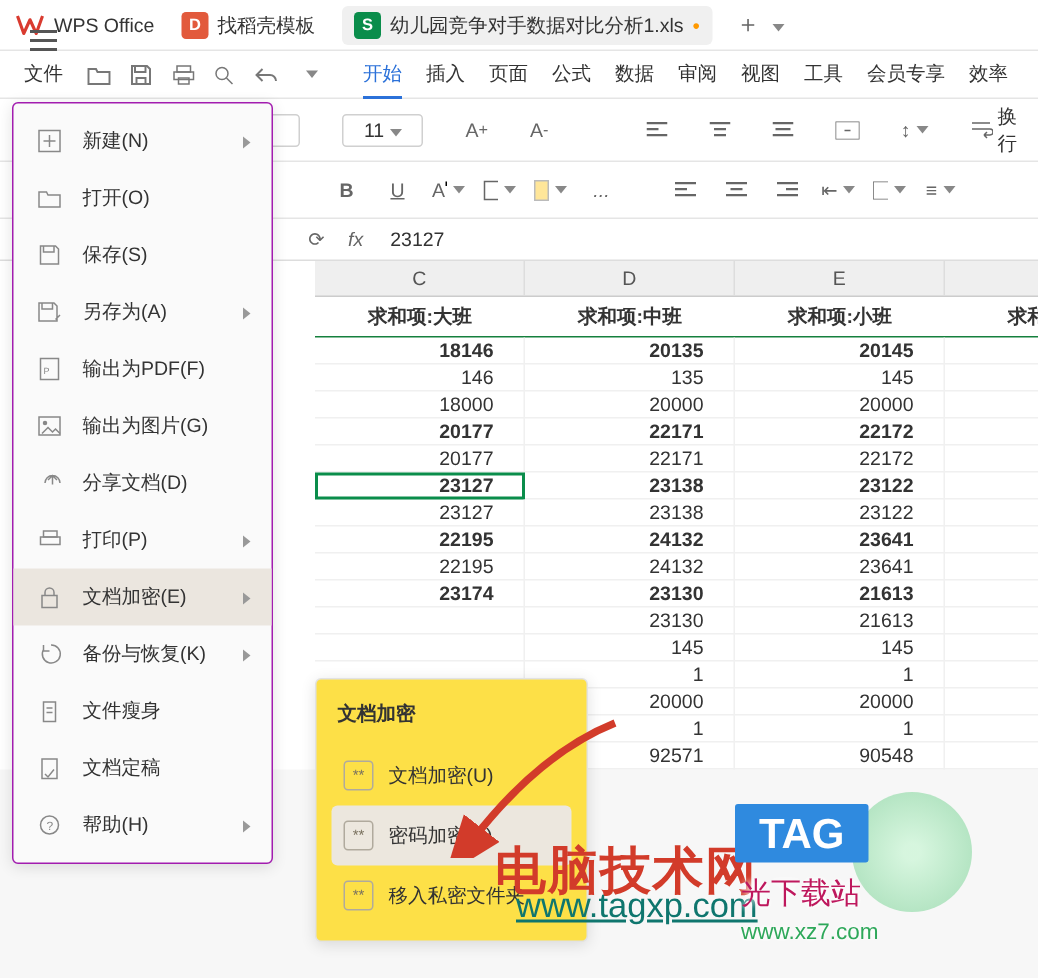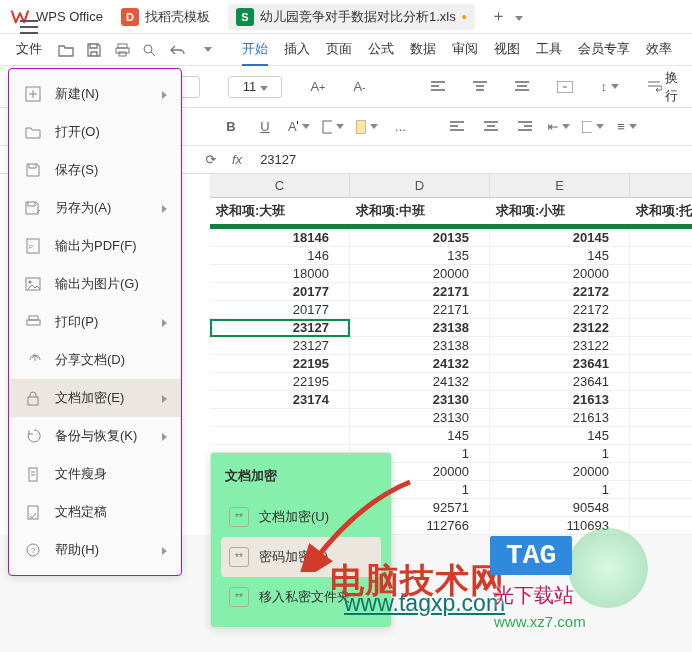--- a/index.html
+++ b/index.html
@@ -165,22 +165,23 @@
     margin-left:210px;
   }
   .datagrid .labelsrow,
   .datagrid .datarow {
     display:grid;
     grid-template-columns:140px 140px 140px 140px;
   }
   .datagrid .labelsrow div {
     font-weight:bold;
     padding:4px 6px;
-    border-bottom:5px solid #15803d;
+    border-bottom:1px solid #15803d;
     white-space:nowrap;
+    text-align:center;
   }
   .datagrid .datarow div {
     text-align:right;
     padding:1px 20px 1px 4px;
     border-bottom:1px solid #f0f0f0;
     border-right:1px solid #f0f0f0;
     height:18px;
   }
   .boldrow div { font-weight:bold; }
   .selcell {
@@ -216,21 +217,21 @@
   .menu-item .arrow-r::after{
     content:"";display:inline-block;
     border-top:4px solid transparent;border-bottom:4px solid transparent;border-left:5px solid #999;
   }
 
   
   .submenu {
     position:absolute;
     left:210px; top:452px;
     width:182px;
-    background:#86efac;
+    background:#fde047;
     border:1px solid #e2e2e2;
     border-radius:4px;
     box-shadow:0 2px 10px rgba(0,0,0,0.12);
     padding:10px;
     z-index:110;
   }
   .submenu-title {
     font-weight:bold; padding:4px 4px 12px;
   }
   .sub-item {
@@ -260,21 +261,20 @@
     font-size:34px;font-weight:bold;color:#d23b2a;
     letter-spacing:1px;z-index:200;
   }
   .wm2 {
     position:absolute; left:344px; top:590px;
     font-size:23px;color:#0f766e;z-index:200;text-decoration:underline;
   }
   .tagbox {
     position:absolute; left:490px; top:540px;
     z-index:210;
-    font-family:Liberation Mono, monospace;
   }
   .tagbox .tag {
     background:#2f8adf;color:#fff;font-weight:bold;font-size:28px;
     padding:4px 16px;border-radius:2px;
   }
   .wm3 {
     position:absolute; left:494px; top:582px;
     font-size:20px;color:#2ea85a;z-index:210;
     text-shadow:0 0 4px #fff,0 0 4px #fff;
   }
@@ -555,26 +555,20 @@
           <div>1</div>
           <div>1</div>
           <div></div>
         </div>
         <div class="datarow">
           <div></div>
           <div>92571</div>
           <div>90548</div>
           <div></div>
         </div>
-        <div class="datarow">
-          <div></div>
-          <div>112766</div>
-          <div>110693</div>
-          <div></div>
-        </div>
       </div>
   </div>
 </div>
 
 <div class="file-menu" id="file-menu-host">
     <div class="menu-item">
       <span class="micon">
         <svg width="16" height="16">
           <rect x="1" y="1" width="14" height="14" fill="none" stroke="#888"></rect>
           <path d="M8 4v8M4 8h8" stroke="#888"></path>
@@ -623,34 +617,34 @@
           <rect x="1" y="1" width="14" height="12" fill="none" stroke="#888"></rect>
           <circle cx="5" cy="5" r="1.5" fill="#888"></circle>
           <path d="M3 12l4-4 3 3 2-2 3 3" fill="none" stroke="#888"></path>
         </svg>
       </span>
       <span>输出为图片(G)</span>
     </div>
     <div class="menu-item">
       <span class="micon">
         <svg width="15" height="14">
+          <path d="M4 7a5 5 0 0 1 10 0 M9 2v6 M6 5l3-3 3 3" fill="none" stroke="#888"></path>
+        </svg>
+      </span>
+      <span>分享文档(D)</span>
+    </div>
+    <div class="menu-item">
+      <span class="micon">
+        <svg width="15" height="14">
           <rect x="3" y="1" width="9" height="4" fill="none" stroke="#888"></rect>
           <rect x="1" y="5" width="13" height="5" fill="none" stroke="#888"></rect>
         </svg>
       </span>
       <span>打印(P)</span>
       <span class="arrow-r"></span>
-    </div>
-    <div class="menu-item">
-      <span class="micon">
-        <svg width="15" height="14">
-          <path d="M4 7a5 5 0 0 1 10 0 M9 2v6 M6 5l3-3 3 3" fill="none" stroke="#888"></path>
-        </svg>
-      </span>
-      <span>分享文档(D)</span>
     </div>
     <div class="menu-item active">
       <span class="micon">
         <svg width="14" height="15">
           <rect x="2" y="6" width="10" height="8" fill="none" stroke="#888"></rect>
           <path d="M4 6V4a3 3 0 0 1 6 0v2" fill="none" stroke="#888"></path>
         </svg>
       </span>
       <span>文档加密(E)</span>
       <span class="arrow-r"></span>

